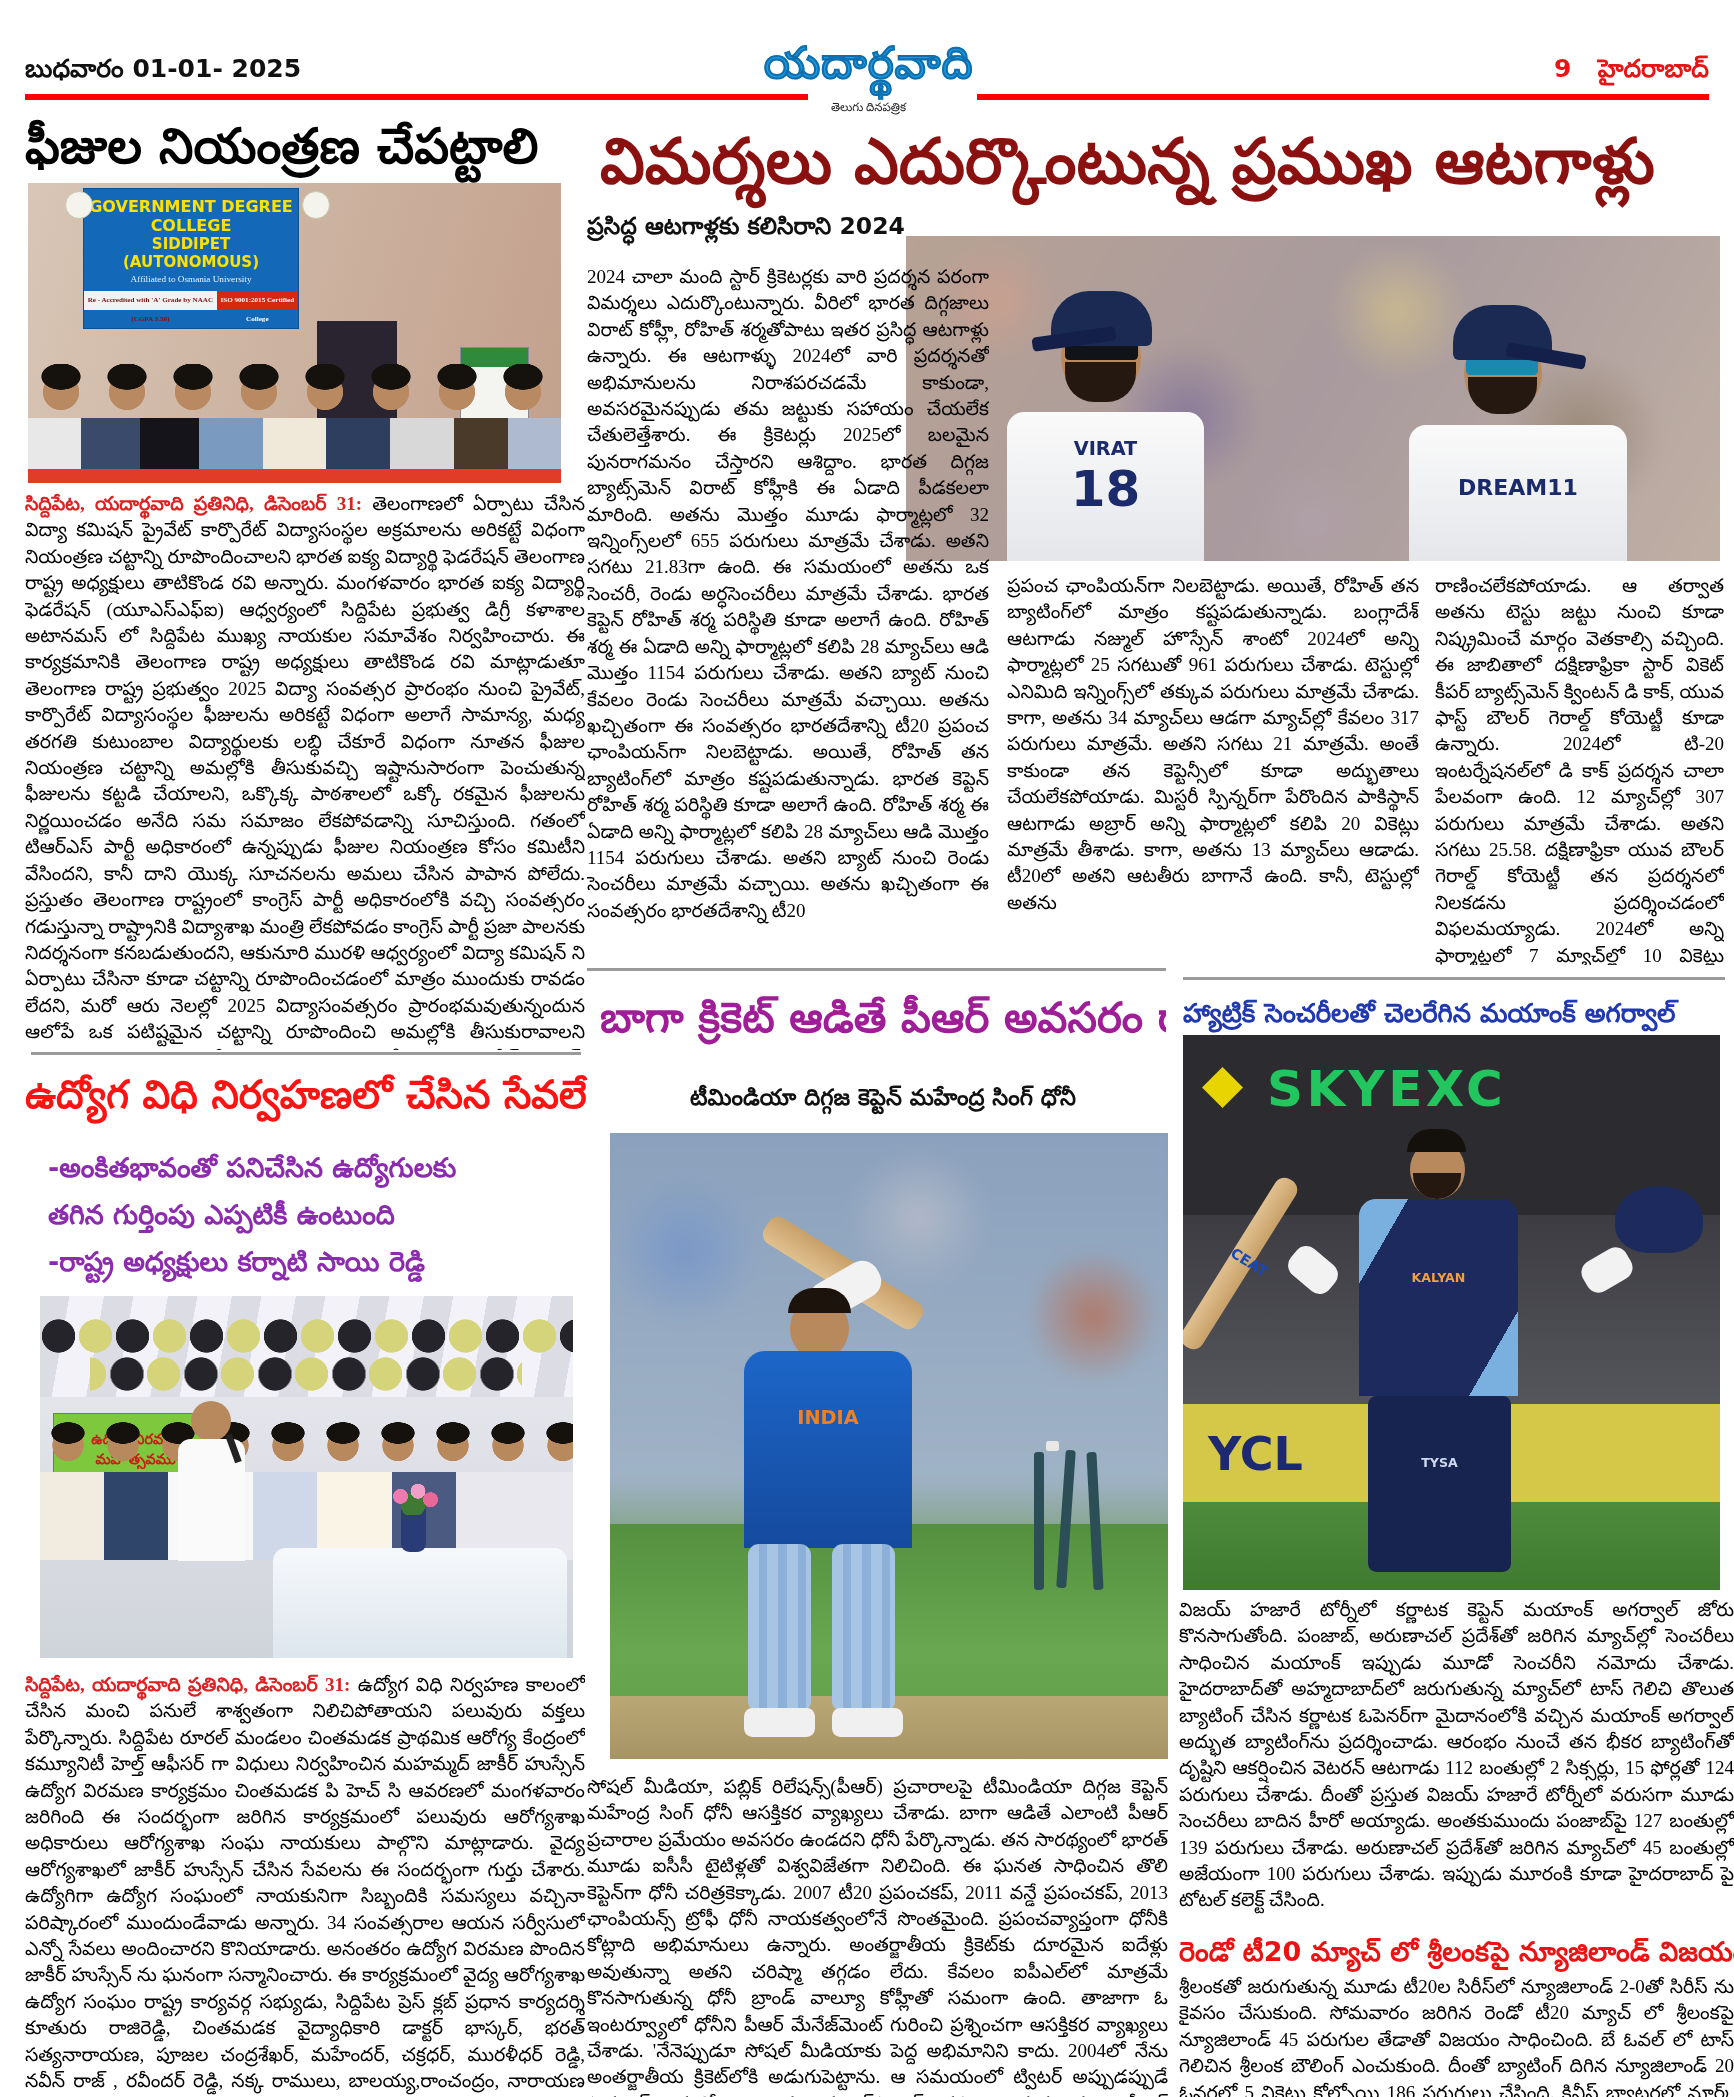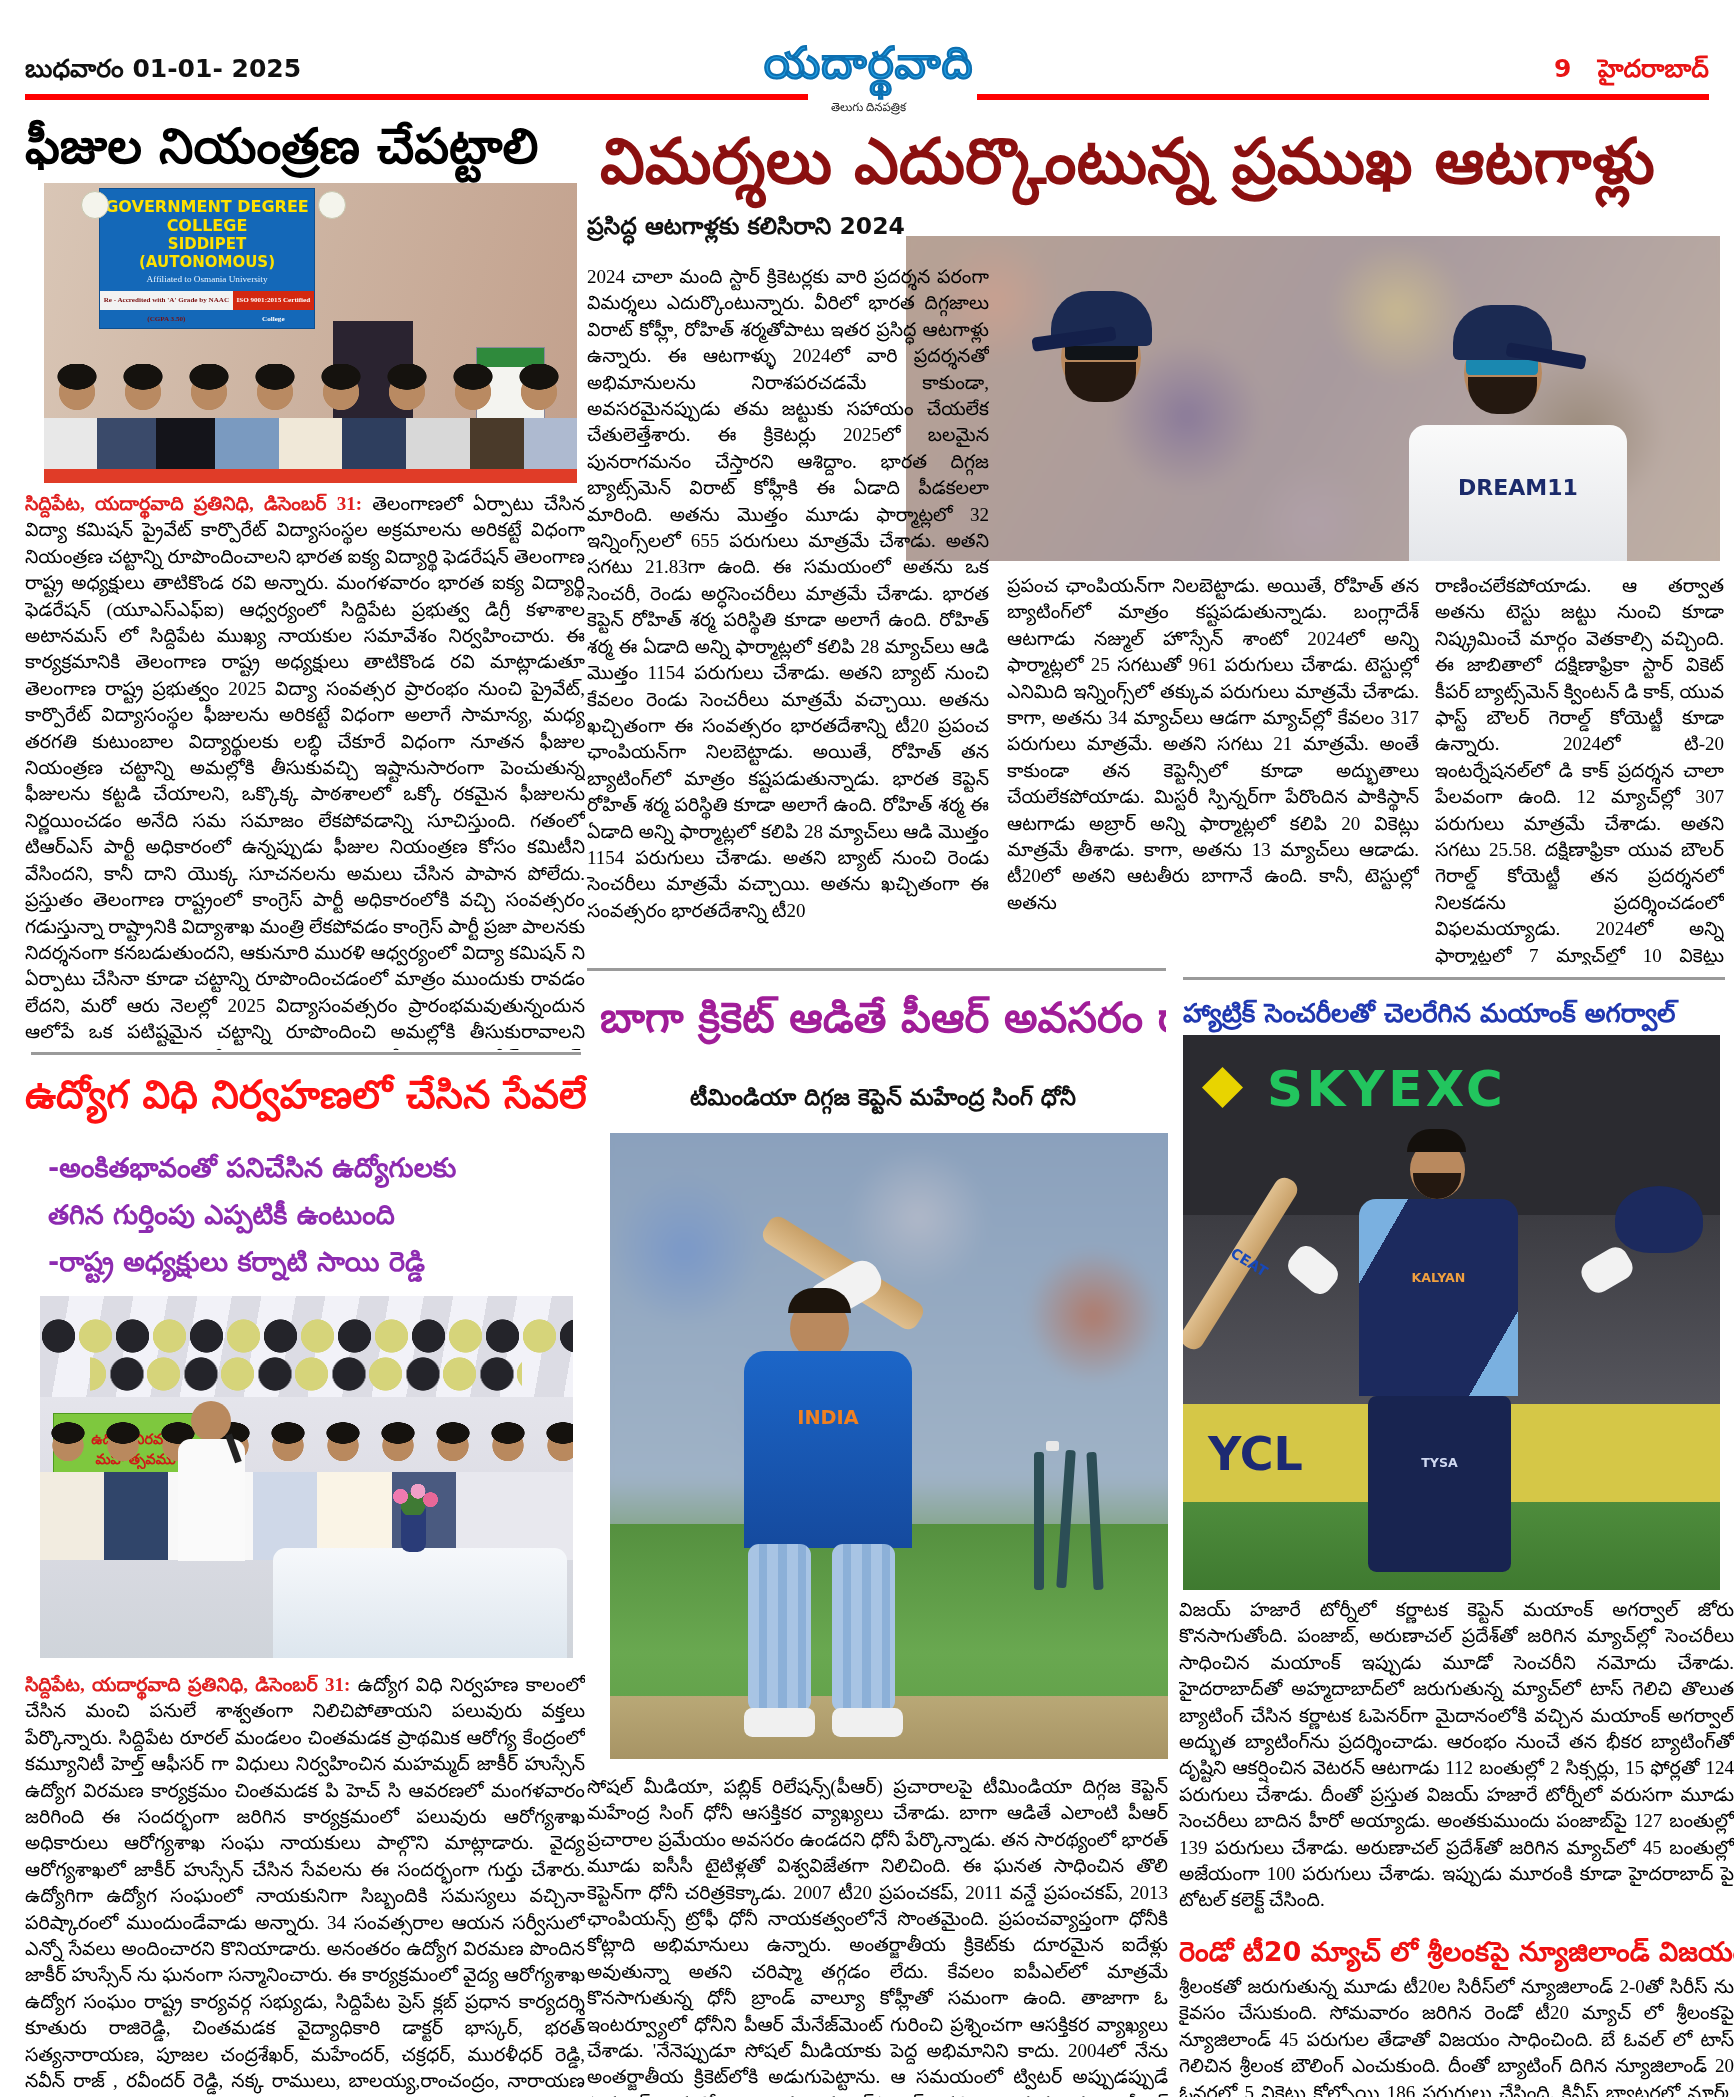--- a/index.html
+++ b/index.html
@@ -19,21 +19,21 @@
 
   
   .body-txt{font-size:19px;line-height:26.4px;text-align:justify;overflow:hidden;}
   .dateline{color:#e02020;font-weight:bold;}
   .divider{height:3.4px;background:#9a9a9a;}
 
   
   .h1-fees{left:25px;top:118px;width:562px;height:67px;font-family:"DejaVu Sans",sans-serif;
            font-weight:bold;font-size:49px;white-space:nowrap;overflow:hidden;color:#000;}
   .photo{overflow:hidden;background:#ccc;}
-  .ph-college{left:44px;top:183px;width:533px;height:300px;background:linear-gradient(105deg,#d9c6b6 0%,#cdb4a2 45%,#c2a08c 100%);}
+  .ph-college{left:28px;top:183px;width:533px;height:300px;background:linear-gradient(105deg,#d9c6b6 0%,#cdb4a2 45%,#c2a08c 100%);}
   .h2-retire{left:25px;top:1072px;width:562px;height:63px;font-family:"DejaVu Sans",sans-serif;
              font-weight:bold;font-size:39px;white-space:nowrap;overflow:hidden;color:#ff1212;}
   .bullets{left:48px;top:1144px;width:537px;font-family:"DejaVu Sans",sans-serif;font-weight:bold;
            font-size:27px;line-height:47px;color:#8d2bb0;overflow:hidden;height:146px;}
   .ph-event{left:40px;top:1296px;width:533px;height:362px;background:linear-gradient(180deg,#ececf2 0%,#dcdce4 60%,#cfd4da 100%);}
 
   
   .h-cricket{left:600px;top:125px;width:1124px;height:111px;font-family:"DejaVu Sans",sans-serif;
              font-weight:bold;font-size:63px;white-space:nowrap;overflow:hidden;color:#8b1010;}
   .sub-cricket{left:587px;top:212px;width:394px;height:40px;font-family:"DejaVu Sans",sans-serif;
@@ -201,20 +201,24 @@
     <span class="dateline">సిద్దిపేట, యదార్థవాది ప్రతినిధి, డిసెంబర్ 31:</span>
     <span>ఉద్యోగ విధి నిర్వహణ కాలంలో చేసిన మంచి పనులే శాశ్వతంగా నిలిచిపోతాయని పలువురు వక్తలు పేర్కొన్నారు. సిద్దిపేట రూరల్ మండలం చింతమడక ప్రాథమిక ఆరోగ్య కేంద్రంలో కమ్యూనిటీ హెల్త్ ఆఫీసర్ గా విధులు నిర్వహించిన మహమ్మద్ జాకీర్ హుస్సేన్ ఉద్యోగ విరమణ కార్యక్రమం చింతమడక పి హెచ్ సి ఆవరణలో మంగళవారం జరిగింది ఈ సందర్భంగా జరిగిన కార్యక్రమంలో పలువురు ఆరోగ్యశాఖ అధికారులు ఆరోగ్యశాఖ సంఘ నాయకులు పాల్గొని మాట్లాడారు. వైద్య ఆరోగ్యశాఖలో జాకీర్ హుస్సేన్ చేసిన సేవలను ఈ సందర్భంగా గుర్తు చేశారు. ఉద్యోగిగా ఉద్యోగ సంఘంలో నాయకునిగా సిబ్బందికి సమస్యలు వచ్చినా పరిష్కారంలో ముందుండేవాడు అన్నారు. 34 సంవత్సరాల ఆయన సర్వీసులో ఎన్నో సేవలు అందించారని కొనియాడారు. అనంతరం ఉద్యోగ విరమణ పొందిన జాకీర్ హుస్సేన్ ను ఘనంగా సన్మానించారు. ఈ కార్యక్రమంలో వైద్య ఆరోగ్యశాఖ ఉద్యోగ సంఘం రాష్ట్ర కార్యవర్గ సభ్యుడు, సిద్దిపేట ప్రెస్ క్లబ్ ప్రధాన కార్యదర్శి కూతురు రాజిరెడ్డి, చింతమడక వైద్యాధికారి డాక్టర్ భాస్కర్, భరత్ సత్యనారాయణ, పూజల చంద్రశేఖర్, మహేందర్, చక్రధర్, మురళీధర్ రెడ్డి, నవీన్ రాజ్ , రవీందర్ రెడ్డి, నక్క రాములు, బాలయ్య,రాంచంద్రం, నారాయణ నాగజ్యోతి, పాండురంగం, అప్తాలమిస్ట్ శ్రీనివాస్, జైనోద్దిన్,కలీం, పరంకుశం, కృష్ణమూర్తి ,యాదిరెడ్డి ,మహేందర్ రాజేందర్,శోభ , రిటైర్డ్ టీచర్ ఫక్రుద్దీన్,తదితరులు మాట్లాడారు. జిల్లా వైద్యశాఖ సిబ్బందితోపాటు ఇతర జిల్లా నుంచి వచ్చిన అధికారులు వైద్య సిబ్బంది కార్యక్రమంలో పాల్గొన్నారు.</span>
   </p>
 
   <div class="abs h-cricket">విమర్శలు ఎదుర్కొంటున్న ప్రముఖ ఆటగాళ్లు</div>
   <div class="abs sub-cricket">ప్రసిద్ధ ఆటగాళ్లకు కలిసిరాని 2024</div>
 
   <div class="abs photo ph-vr">
     <div class="blur-bg p2-bg"></div>
 
+    <div class="abs jersey" style="left:101px;top:176px;width:197px;height:151px;">
+      <div class="jersey-num" style="font-size:19.3px;margin-top:25px;">VIRAT</div>
+      <div class="jersey-num" style="font-size:50px;">18</div>
+    </div>
     <div class="abs player-head" style="left:155px;top:80px;width:80px;height:84px;"></div>
     <div class="abs beard" style="left:159px;top:126px;width:71px;height:40px;"></div>
     <div class="abs shades" style="left:159px;top:106px;width:73px;height:17.6px;"></div>
     <div class="abs cap" style="left:145px;top:55px;width:101px;height:55px;"></div>
     <div class="abs cap-brim" style="left:126px;top:96px;width:84px;height:14.3px;transform:rotate(-8deg);"></div>
 
     <div class="abs jersey" style="left:503px;top:189px;width:218px;height:138px;">
       <div class="jersey-num" style="font-size:22px;margin-top:50px;">DREAM11</div>
     </div>
     <div class="abs player-head" style="left:558px;top:96px;width:78px;height:82px;"></div>

